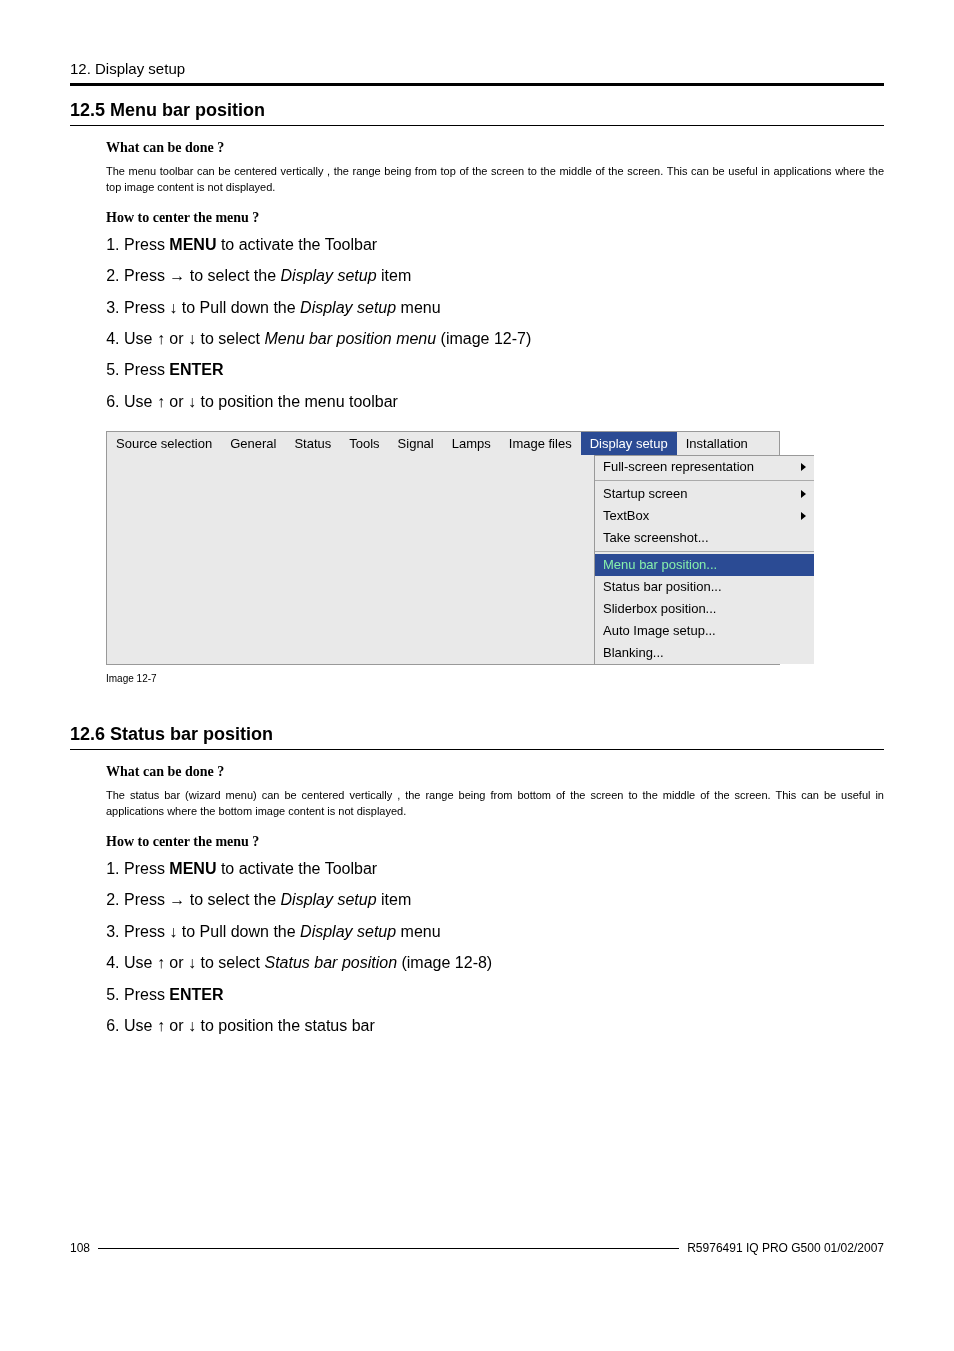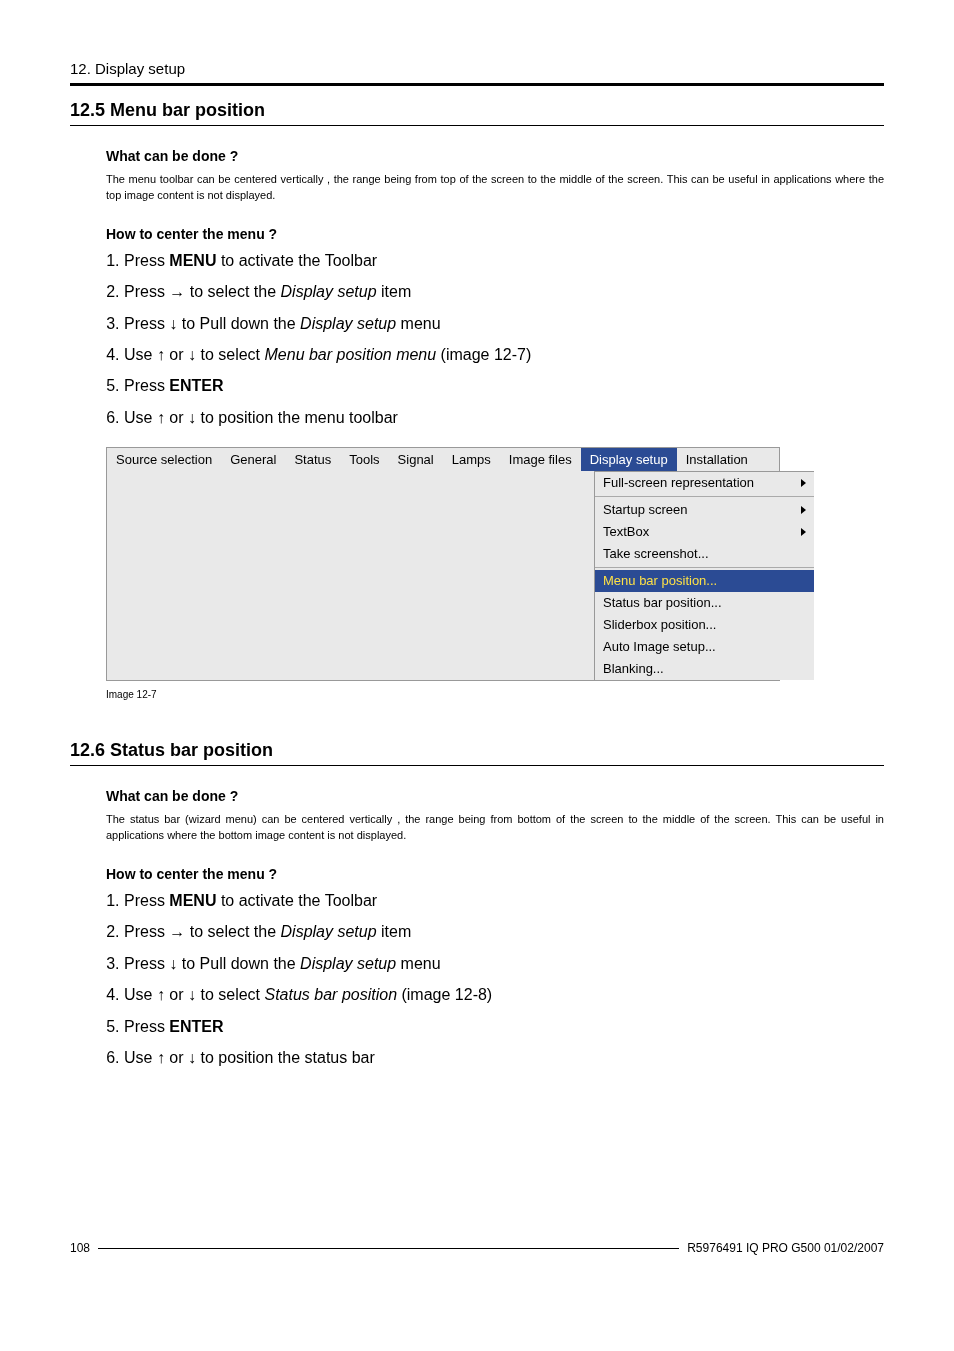--- a/index.html
+++ b/index.html
@@ -20,22 +20,23 @@
     .section-title {
       font-size: 18px;
       font-weight: bold;
       margin-bottom: 4px;
     }
     .thin-rule { border: none; border-top: 1px solid #000; margin-bottom: 14px; }
     .content { margin-left: 36px; }
     .subheading {
       font-weight: bold;
       font-size: 14px;
-      margin-top: 22px;
+      margin-top: 14px;
       margin-bottom: 8px;
+      font-family: Liberation Serif, serif;
     }
     .para { font-size: 11px; line-height: 1.45; text-align: justify; margin-bottom: 6px; }
     ol.steps { list-style: decimal; margin-left: 18px; font-size: 16px; }
     ol.steps li { margin-bottom: 9px; line-height: 1.4; }
     .bold { font-weight: bold; }
     .italic { font-style: italic; }
     .image-caption { font-size: 10px; margin-top: 8px; margin-bottom: 32px; }
 
     
     .menu-figure {
@@ -66,21 +67,21 @@
     .dropdown-item {
       display: flex;
       justify-content: space-between;
       align-items: center;
       padding: 3px 8px;
       border-bottom: 1px solid transparent;
     }
     .dropdown-item.hr-after { border-bottom: 1px solid #aaa; padding-bottom: 6px; margin-bottom: 2px;}
     .dropdown-item.highlight {
       background: #2b4b94;
-      color: #fde047;
+      color: #86efac;
     }
     .arrow {
       width: 0; height: 0;
       border-top: 4px solid transparent;
       border-bottom: 4px solid transparent;
       border-left: 5px solid #000;
     }
     .footer {
       position: absolute;
       bottom: 96px;

